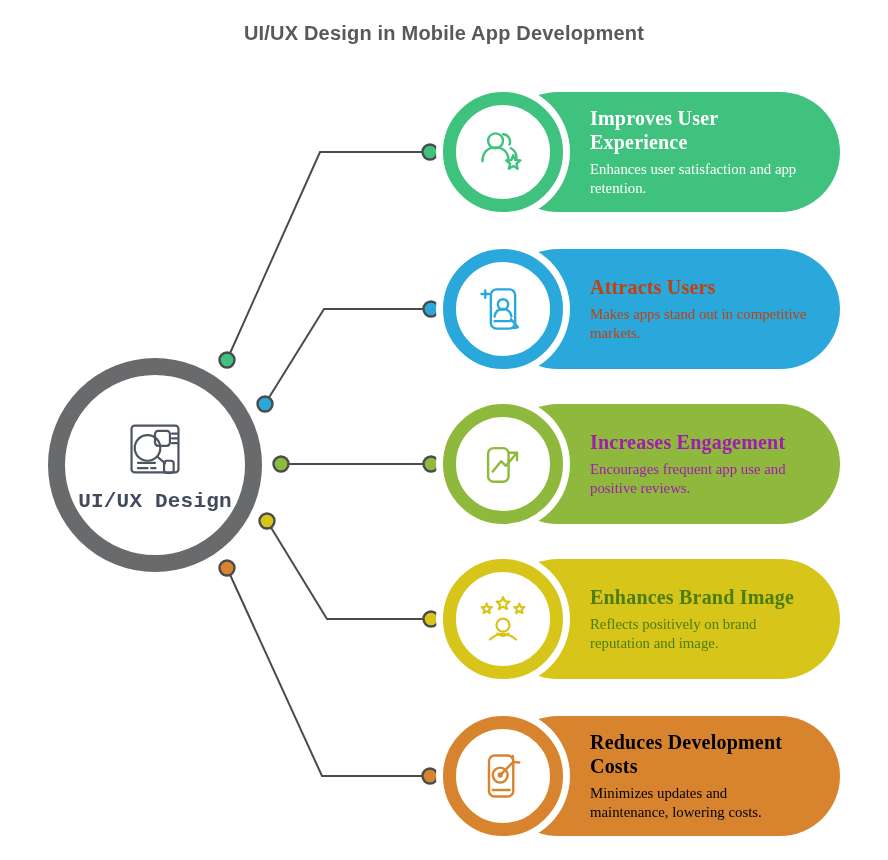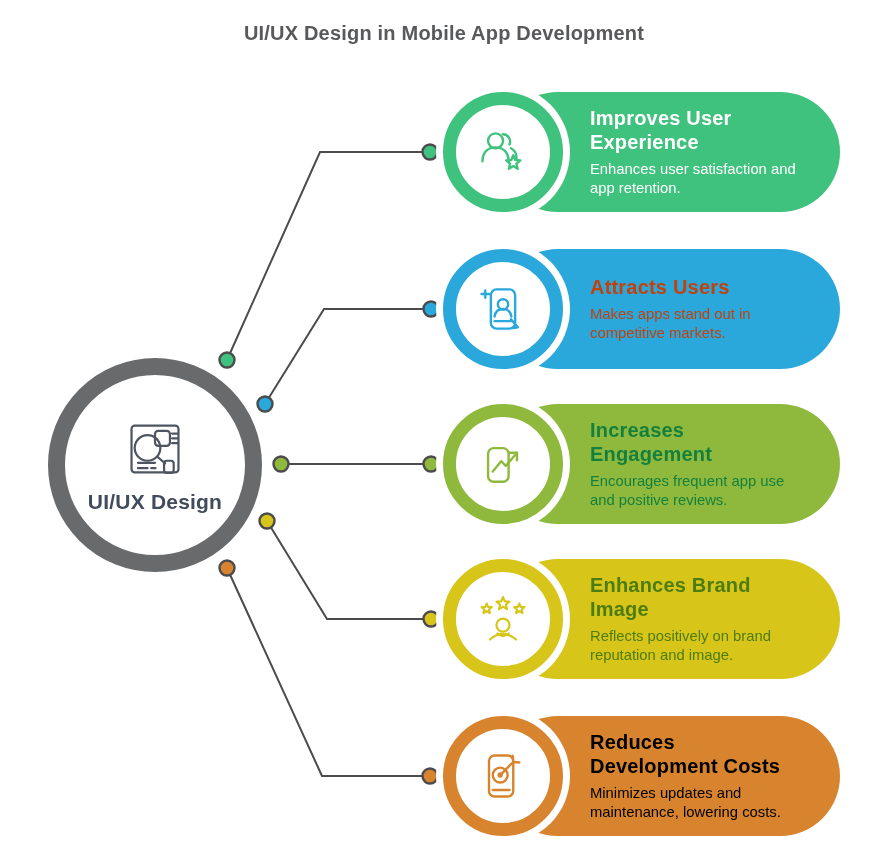--- a/index.html
+++ b/index.html
@@ -25,21 +25,21 @@
     position:absolute;left:55px;right:0;top:0;bottom:0;border-radius:60px;z-index:1;
   }
   .badge{
     position:absolute;left:0;top:0;width:120px;height:120px;box-sizing:border-box;
     border-radius:50%;background:#fff;border:13px solid #000;
     box-shadow:0 0 0 7px #ffffff;z-index:2;
     display:flex;align-items:center;justify-content:center;
   }
   .card-content{
     position:absolute;left:147px;top:0;bottom:0;width:218px;z-index:3;
-    display:flex;flex-direction:column;justify-content:center;color:#fff;
+    display:flex;flex-direction:column;justify-content:center;color:#fff;font-family:Liberation Serif, serif;
   }
   .card-title{font-size:20px;font-weight:700;line-height:24px;letter-spacing:.2px;}
   .card-desc{font-size:14.8px;font-weight:400;line-height:19px;margin-top:6px;}
   svg.icon{display:block;}
   svg.icon *{vector-effect:non-scaling-stroke;}
 </style>
 </head>
 <body>
 
 <div class="stage">
@@ -68,21 +68,21 @@
   <div class="center-node" style="border-color: rgb(105, 106, 108);">
     <svg class="icon" width="64" height="64" viewBox="0 0 60 60" fill="none" stroke-width="2.2" stroke-linecap="round" stroke-linejoin="round" stroke="currentColor" style="color: rgb(78, 85, 96);">
       <rect x="8" y="8" width="44" height="44" rx="3"></rect>
       <rect x="30" y="13" width="14" height="14" rx="3"></rect>
       <circle cx="23" cy="29" r="12"></circle>
       <path d="M46 15.5 h5 M46 20 h5 M46 24.5 h5"></path>
       <path d="M14 43 h16 M14 48 h9 M26.5 48 h4"></path>
       <path d="M32.5 37.5 l7 6"></path>
       <rect x="38.5" y="41" width="9" height="11.5" rx="2.5"></rect>
     </svg>
-    <div class="label" style="color: rgb(65, 75, 92);">UI/UX Design</div>
+    <div class="label" style="color: rgb(65, 75, 92); font-family: Liberation Mono, monospace;">UI/UX Design</div>
   </div>
 
   <div class="card" style="top:92px">
     <div class="pill" style="background: rgb(63, 194, 126);"></div>
     <div class="badge" style="border-color: rgb(63, 194, 126); color: rgb(63, 194, 126);">
       <svg class="icon" width="56" height="56" viewBox="0 0 60 60" fill="none" stroke="currentColor" stroke-width="2.4" stroke-linecap="round" stroke-linejoin="round">
         <circle cx="22" cy="18" r="8"></circle>
         <path d="M8 40 c0,-10 6,-15 14,-15 c8,0 14,5 14,15"></path>
         <path d="M30 11 a8 8 0 0 1 7 11"></path>
         <path d="M38.5 26 c4,2 6,6 6,11"></path>
@@ -115,21 +115,21 @@
 
   <div class="card" style="top:404px">
     <div class="pill" style="background: rgb(142, 185, 61);"></div>
     <div class="badge" style="border-color: rgb(142, 185, 61); color: rgb(142, 185, 61);">
       <svg class="icon" width="56" height="56" viewBox="0 0 60 60" fill="none" stroke="currentColor" stroke-width="2.4" stroke-linecap="round" stroke-linejoin="round">
         <rect x="14" y="13" width="22" height="36" rx="6"></rect>
         <path d="M19 38 L28 27 L33 32 L45 18"></path>
         <path d="M37 18 h8 v8"></path>
       </svg>
     </div>
-    <div class="card-content" style="color: #15803d;">
+    <div class="card-content" style="color: #a21caf;">
       <div class="card-title">Increases Engagement</div>
       <div class="card-desc">Encourages frequent app use and positive reviews.</div>
     </div>
   </div>
 
   <div class="card" style="top:559px">
     <div class="pill" style="background: rgb(215, 197, 26);"></div>
     <div class="badge" style="border-color: rgb(215, 197, 26); color: rgb(215, 197, 26);">
       <svg class="icon" width="56" height="56" viewBox="0 0 60 60" fill="none" stroke="currentColor" stroke-width="2.2" stroke-linecap="round" stroke-linejoin="round">
         <path d="M30 6.5 L31.9 11 L36.8 11.4 L33.1 14.6 L34.2 19.4 L30 16.8 L25.8 19.4 L26.9 14.6 L23.2 11.4 L28.1 11 Z"></path>

